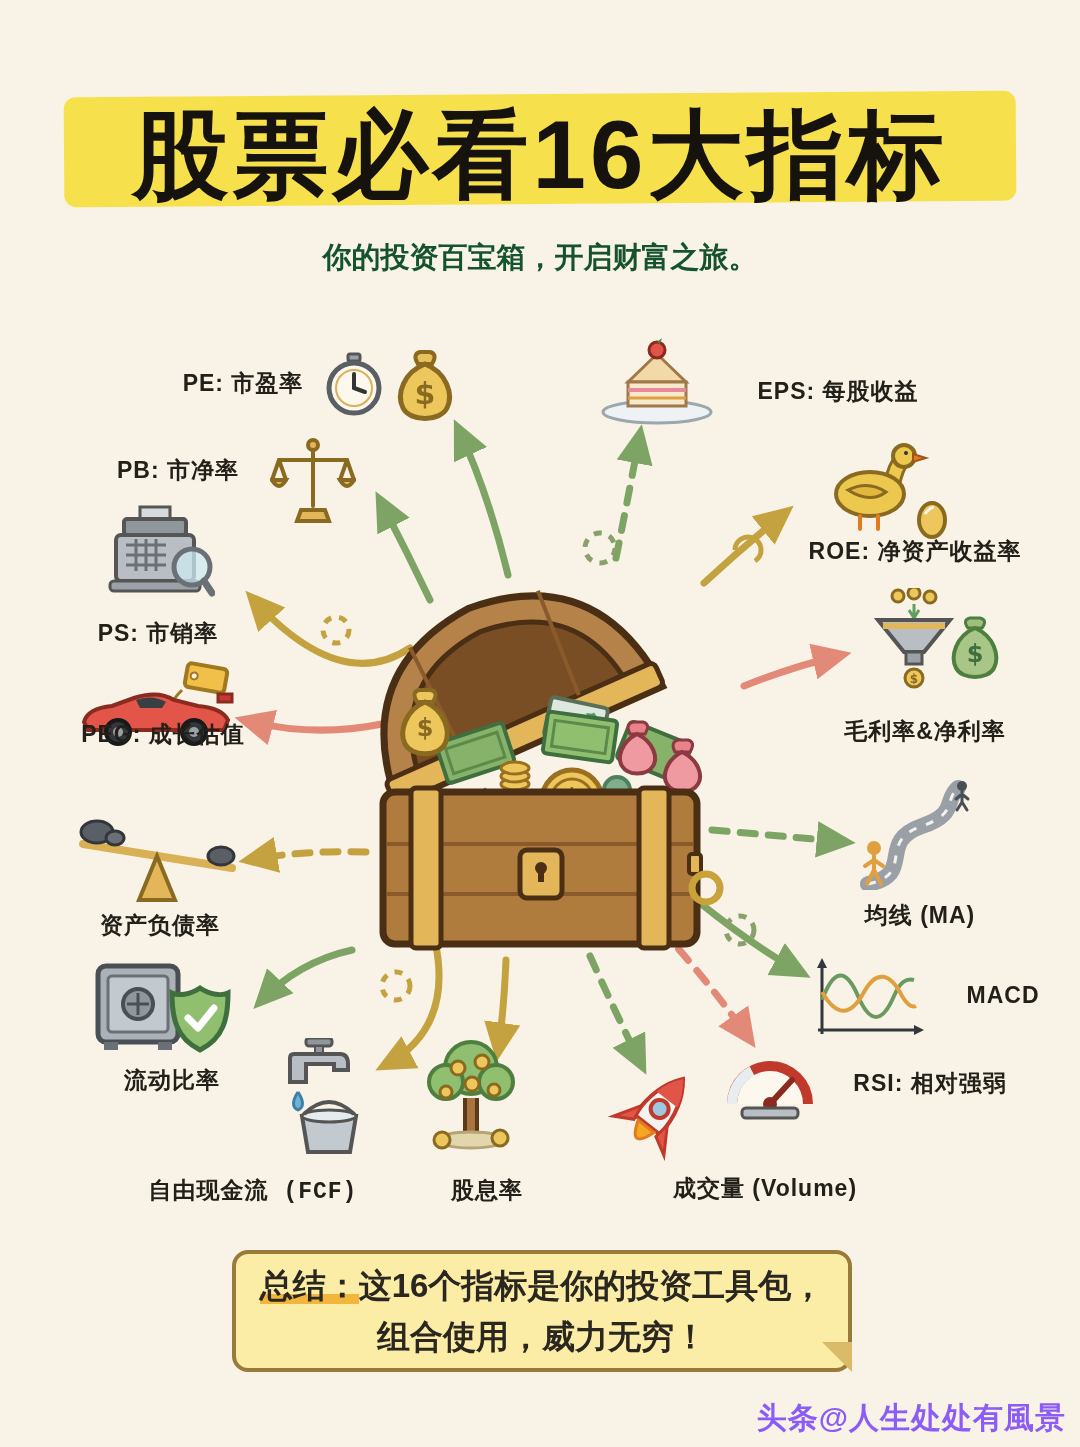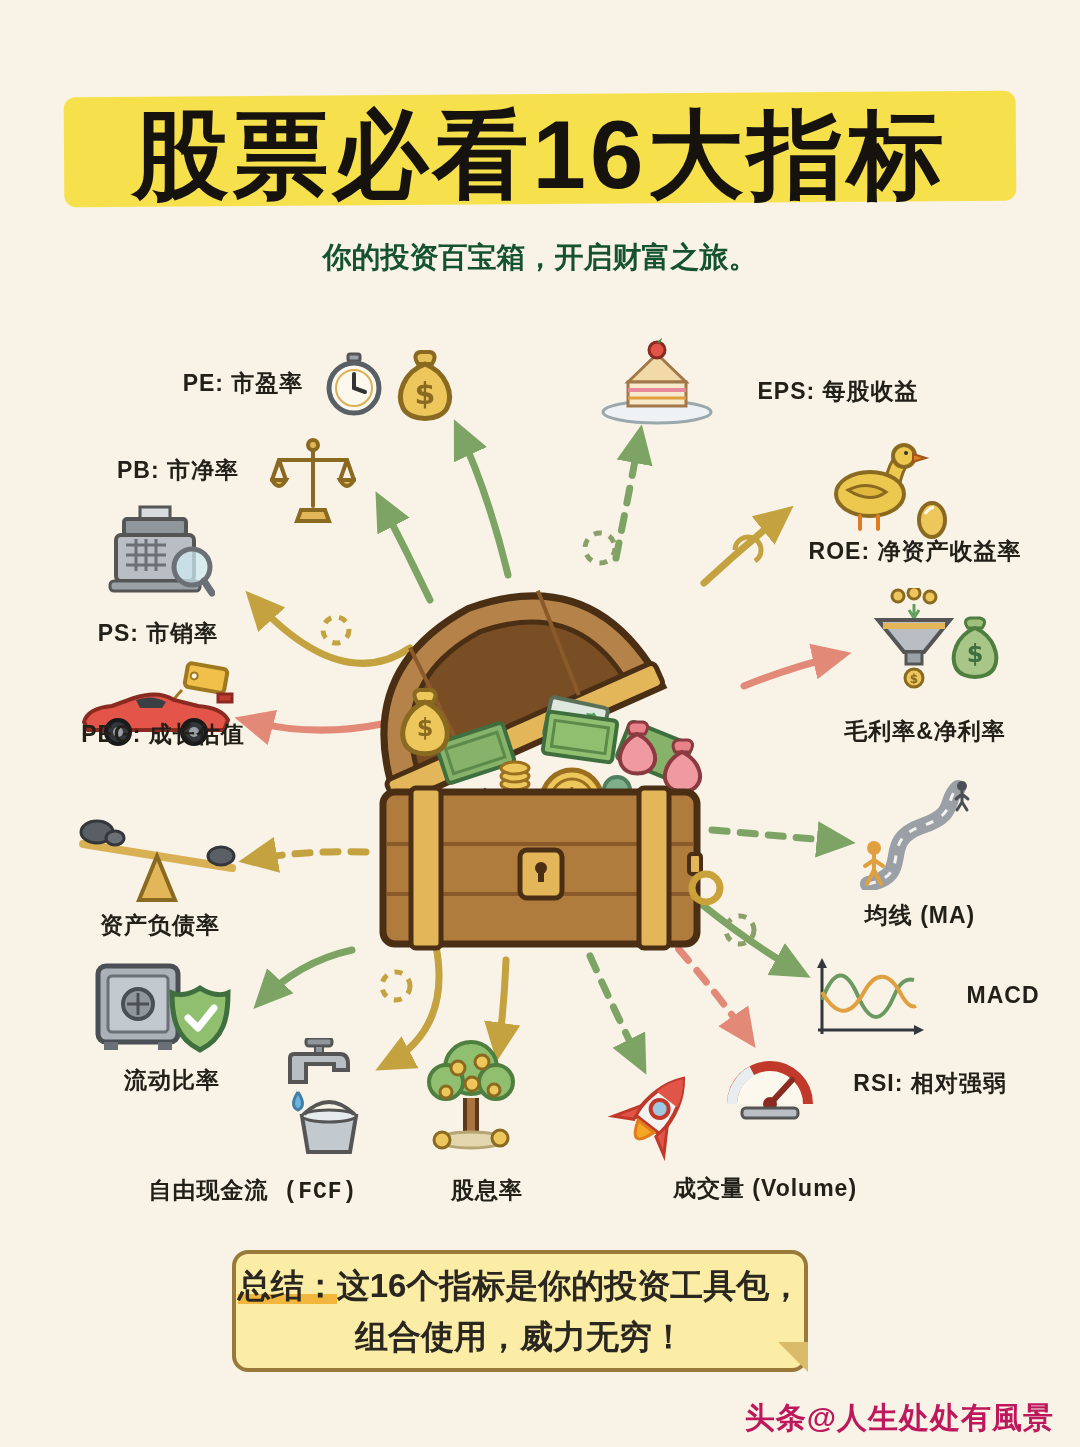--- a/index.html
+++ b/index.html
@@ -23,33 +23,33 @@
   }
   .lbl {
     position:absolute; transform:translate(-50%,-50%); white-space:nowrap;
     font-size:23px; font-weight:800; color:#23201a; letter-spacing:1px; z-index:3;
   }
   .icon { position:absolute; z-index:2; }
   .icon svg { display:block; }
   .arrows { position:absolute; left:0; top:0; z-index:1; }
   .chest { position:absolute; left:325px; top:552px; z-index:2; }
   .note {
-    position:absolute; left:232px; top:1250px; width:576px; height:122px;
+    position:absolute; left:232px; top:1250px; width:620px; height:122px;
     background:#fbeca6; border:4px solid #9a7a3a; border-radius:16px; z-index:3;
     display:flex; flex-direction:column; justify-content:center; align-items:center;
     font-size:33px; font-weight:800; color:#2a2620; line-height:1.55; text-align:center;
   }
   .note .fold {
     position:absolute; right:-4px; bottom:-4px; width:0; height:0;
     border-left:30px solid transparent; border-top:30px solid #d9bb6a;
   }
   .hl { background:linear-gradient(to top,#f2b63c 26%,transparent 26%); }
   .watermark {
-    position:absolute; right:26px; top:1398px; font-size:30px; font-weight:700;
-    color:#be185d; z-index:3; letter-spacing:1px;
+    position:absolute; right:14px; top:1398px; font-size:30px; font-weight:700;
+    color:#8b5cf6; z-index:3; letter-spacing:1px;
   }
 </style>
 </head>
 <body>
 
 <div class="canvas">
 
   <div class="title-hl"></div>
   <div class="title">股票必看16大指标</div>
   <div class="subtitle">你的投资百宝箱，开启财富之旅。</div>

